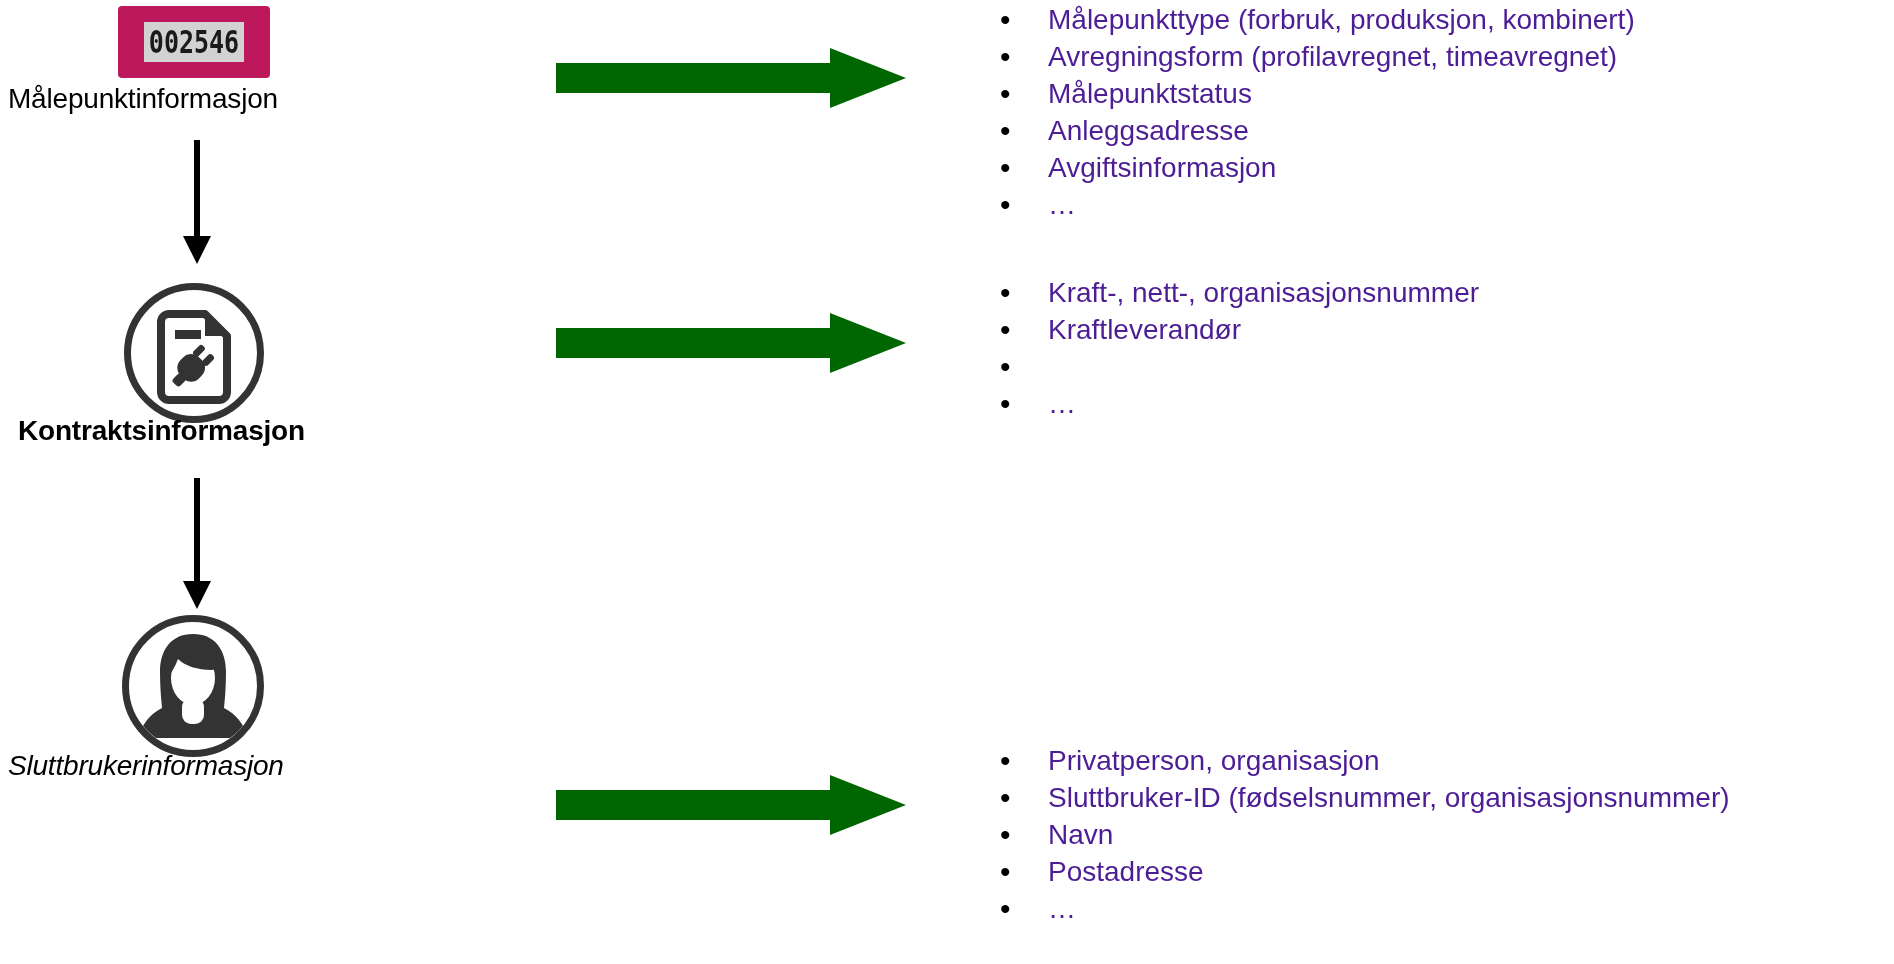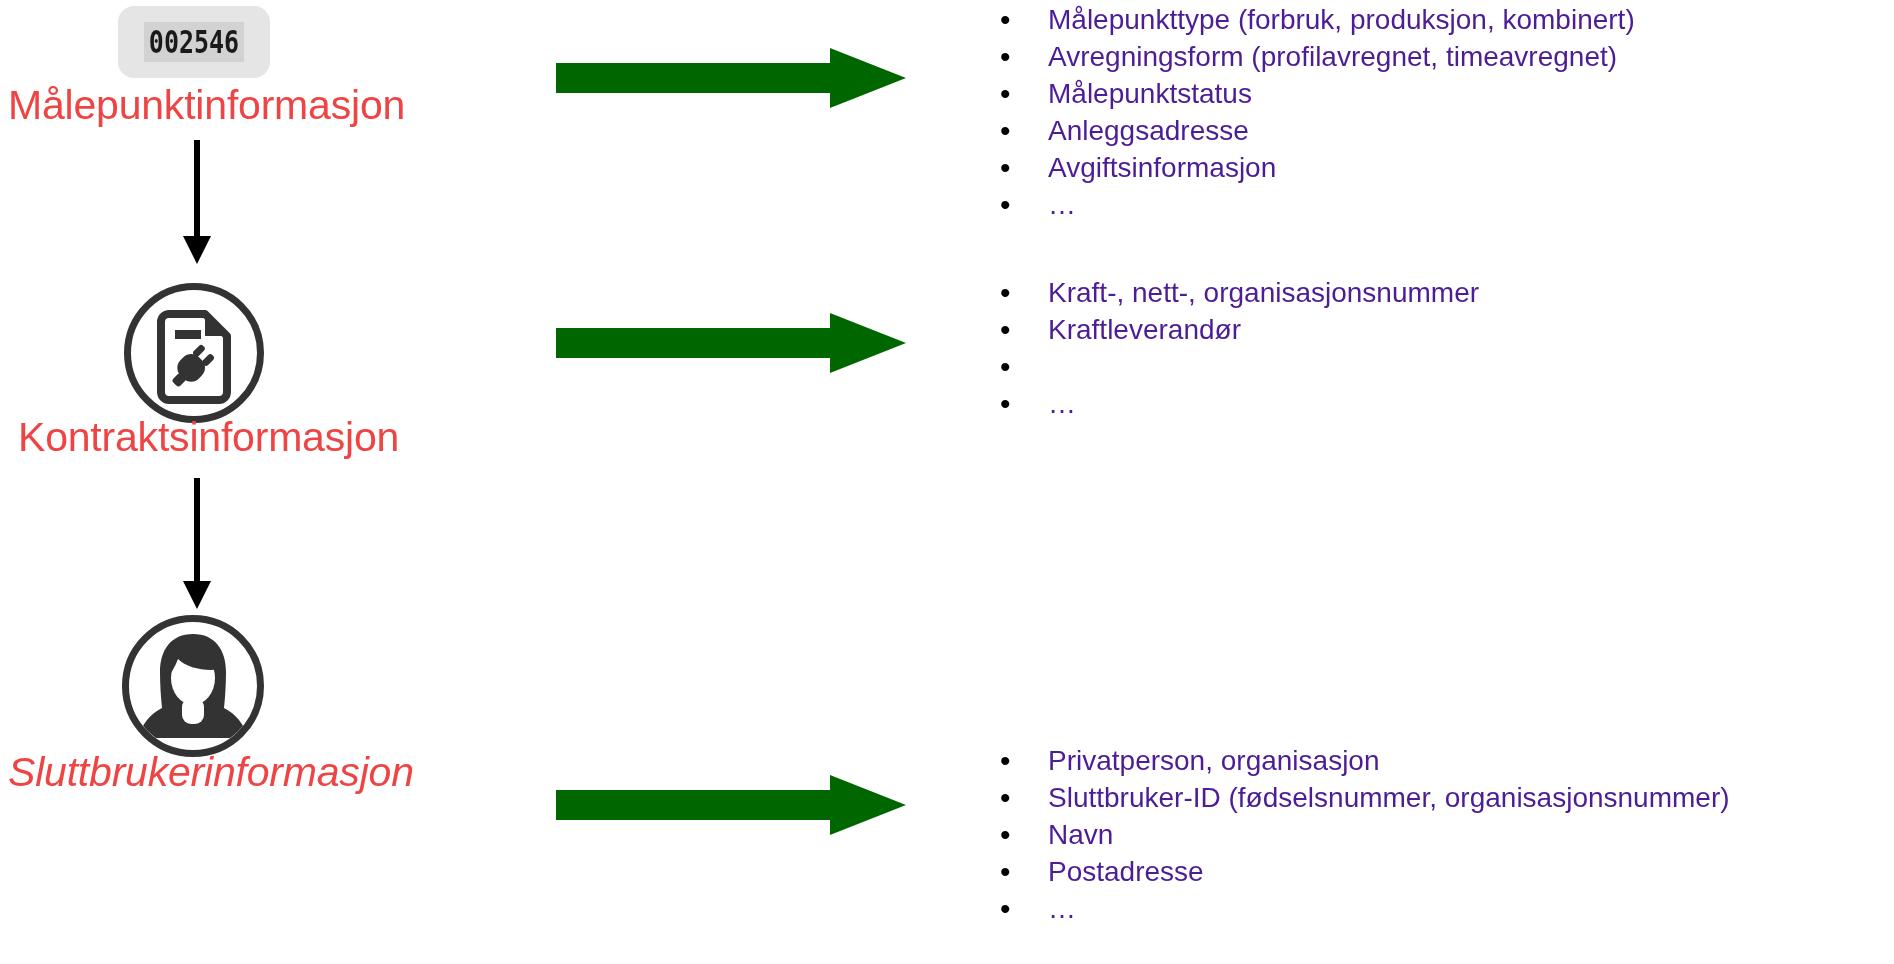--- a/index.html
+++ b/index.html
@@ -16,32 +16,32 @@
     width: 1894px;
     height: 964px;
     background: #ffffff;
     overflow: hidden;
   }
 
   
   .stage-label {
     position: absolute;
     font-family: "Liberation Sans", sans-serif;
-    font-size: 41px;
+    font-size: 28px;
     line-height: 1.0;
-    color: #ef4444;
+    color: #000000;
     white-space: nowrap;
     letter-spacing: -0.2px;
   }
 
   
   .meter-body {
     position: absolute;
-    background: #e5e5e5;
-    border-radius: 16px;
+    background: #be185d;
+    border-radius: 4px;
   }
   .meter-screen {
     position: absolute;
     background: #d2d2d2;
     display: flex;
     align-items: center;
     justify-content: center;
   }
   .meter-digits {
     font-family: "DejaVu Sans Mono", monospace;
@@ -120,21 +120,21 @@
 
       <g fill="#333333" transform="translate(63,75) rotate(-45)">
         <rect x="-17" y="-13" width="26" height="26" rx="11"></rect>
         <rect x="7" y="-10" width="13" height="7" rx="3"></rect>
         <rect x="7" y="3" width="13" height="7" rx="3"></rect>
         <rect x="-27" y="-5" width="12" height="10" rx="3"></rect>
       </g>
     </svg>
   </div>
 
-  <div class="stage-label" style="left:18px; top:417px;">Kontraktsinformasjon</div>
+  <div class="stage-label" style="left:18px; top:417px;font-weight:bold;">Kontraktsinformasjon</div>
 
   <svg class="v-arrow" style="left:175px; top:478px;" width="44" height="132" viewBox="0 0 44 132">
     <line x1="22" y1="0" x2="22" y2="110" stroke="#000000" stroke-width="6"></line>
     <polygon points="22,131 8,103 36,103" fill="#000000"></polygon>
   </svg>
 
   <div class="circle-icon" style="left:122px; top:615px; width:142px; height:142px;">
     <svg width="128" height="128" viewBox="0 0 128 128">
       <defs>
         <clipPath id="avatarClip">

